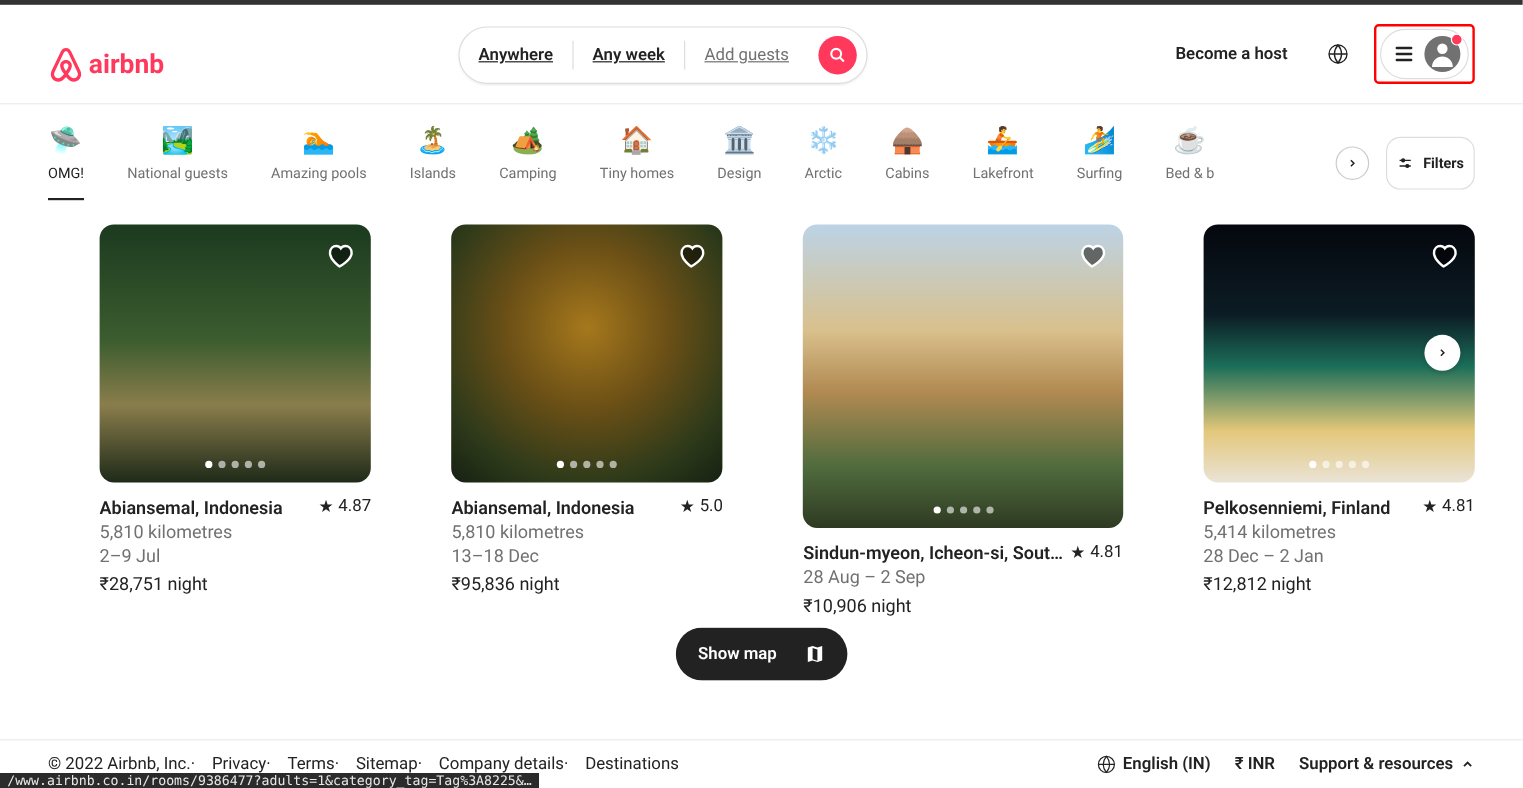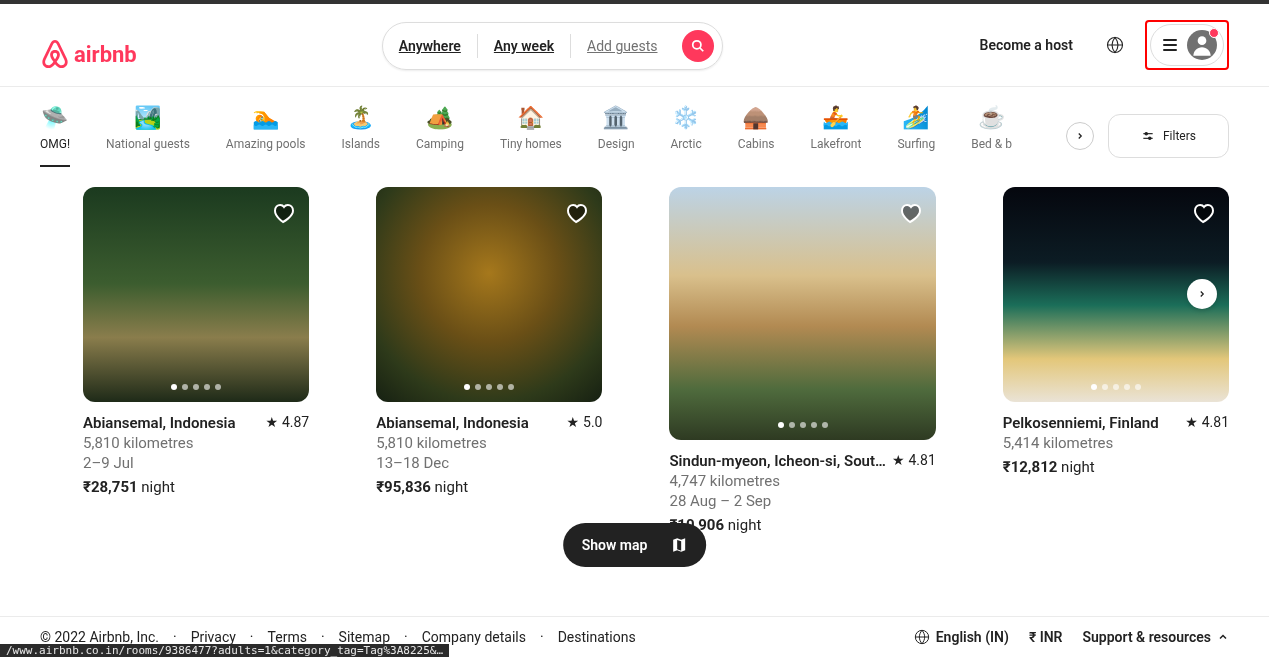--- a/index.html
+++ b/index.html
@@ -26,48 +26,48 @@
   .notif-dot{position:absolute;top:-2px;right:-2px;width:10px;height:10px;background:#FF385C;border-radius:999px;border:1px solid #fff;}
   .burger{display:flex;flex-direction:column;gap:3px;}
   .burger span{display:block;width:14px;height:2px;background:#222;border-radius:2px;}
   
   .cat-row{display:flex;align-items:center;padding:18px 40px 0 40px;gap:14px;position:relative;}
   .cat-scroll{display:flex;gap:36px;overflow:hidden;flex:1;}
   .cat-item{display:flex;flex-direction:column;align-items:center;gap:8px;font-size:12px;color:#717171;cursor:pointer;white-space:nowrap;padding-bottom:14px;border-bottom:2px solid transparent;flex-shrink:0;}
   .cat-item.active{color:#222;border-bottom-color:#222;}
   .cat-item .ico{height:24px;display:flex;align-items:center;font-size:22px;}
   .cat-arrow{width:28px;height:28px;border:1px solid #ccc;border-radius:999px;display:flex;align-items:center;justify-content:center;cursor:pointer;background:#fff;flex-shrink:0;}
-  .filters-btn{display:flex;align-items:flex-start;gap:8px;border:1px solid #ddd;border-radius:12px;padding:14px 32px;font-size:12px;font-weight:400;cursor:pointer;flex-shrink:0;}
+  .filters-btn{display:flex;align-items:flex-start;gap:8px;border:1px solid #ddd;border-radius:12px;padding:14px 8px;font-size:12px;font-weight:700;cursor:pointer;flex-shrink:0;}
   
   .grid{display:grid;grid-template-columns:repeat(4,1fr);gap:24px;padding:20px 40px 40px 40px;}
   .card{position:relative;cursor:pointer;padding-left:43px;}
   .card-img{position:relative;width:100%;aspect-ratio:20/19;border-radius:12px;overflow:hidden;}
   .heart{position:absolute;top:14px;right:14px;cursor:pointer;}
   .heart svg{width:24px;height:24px;fill:rgba(0,0,0,.5);stroke:#fff;stroke-width:2;}
   .dots{position:absolute;bottom:12px;left:0;right:0;display:flex;justify-content:center;gap:5px;}
   .dots span{width:6px;height:6px;border-radius:999px;background:rgba(255,255,255,.6);}
   .dots span.on{background:#fff;}
   .slide-next{position:absolute;right:12px;top:50%;transform:translateY(-50%);width:30px;height:30px;border-radius:999px;background:#fff;display:flex;align-items:center;justify-content:center;box-shadow:0 2px 4px rgba(0,0,0,.15);cursor:pointer;}
   .card-body{padding-top:12px;font-size:15px;}
   .row1{display:flex;justify-content:space-between;align-items:flex-start;gap:6px;}
   .loc{font-weight:600;white-space:nowrap;overflow:hidden;text-overflow:ellipsis;}
   .rating{display:flex;align-items:center;gap:4px;font-size:14px;flex-shrink:0;}
   .muted{color:#717171;margin-top:2px;}
   .price{margin-top:6px;}
-  .price b{font-weight:700;}
+  .price b{font-weight:400;}
   
   .img0{background:linear-gradient(180deg,#1b3a1f 0%, #3c5d2f 45%, #8a7d4c 70%, #1e2a18 100%);}
   .img1{background:radial-gradient(circle at 50% 40%, #a6781c 0%, #6a4f16 40%, #2e3a1a 75%, #162012 100%);}
   .img2{background:linear-gradient(180deg,#bcd3e6 0%, #d9c08c 35%, #b28a52 55%, #4f6b3d 80%, #2e3a22 100%);}
   .img3{background:linear-gradient(180deg,#05070e 0%, #0c1c24 35%, #1b6e59 55%, #e3c77a 80%, #eae3d6 100%);}
   
   .show-map{position:fixed;left:50%;transform:translateX(-50%);bottom:90px;background:#222;color:#fff;border-radius:999px;padding:14px 19px;font-size:14px;font-weight:600;display:flex;align-items:center;gap:24px;cursor:pointer;}
   
   .footer{position:fixed;bottom:0;left:0;right:0;background:#fff;border-top:1px solid #ebebeb;padding:12px 40px;display:flex;justify-content:space-between;font-size:14px;}
-  .footer .left,.footer .right{display:flex;gap:14px;align-items:center;color:#222;}
+  .footer .left,.footer .right{display:flex;gap:0;align-items:center;color:#222;}
   .footer .sep::before{content:"·";margin-right:14px;color:#222;}
   .footer a{color:#222;text-decoration:none;cursor:pointer;}
   .footer .right{font-weight:600;gap:20px;}
   .url-bar{position:fixed;left:0;bottom:0;background:#2b2b2b;color:#e8e8e8;font-size:11px;font-family:Consolas,monospace;padding:0 6px;z-index:99;}
 </style>
 </head>
 <body>
 
 <div class="browser-bar"></div>
 
@@ -245,21 +245,20 @@
           <span></span>
           <span></span>
           <span></span>
         </div>
       </div>
       <div class="card-body">
         <div class="row1">
           <div class="loc">Sindun-myeon, Icheon-si, Sout…</div>
           <div class="rating">★ <span>4.81</span></div>
         </div>
-        <div class="muted">4,747 kilometres</div>
         <div class="muted">28 Aug – 2 Sep</div>
         <div class="price"><b>₹10,906</b> night</div>
       </div>
     </div>
     <div class="card">
       <div class="card-img img3">
         <div class="heart"><svg viewBox="0 0 24 24">
             <path d="M12 21s-8-5.3-8-11.2C4 6.1 6.5 4 9.2 4c1.6 0 3 0.8 3.8 2 0.8-1.2 2.2-2 3.8-2C19.5 4 22 6.1 22 9.8 22 15.7 12 21 12 21z"></path>
           </svg></div>
         <div class="slide-next">
@@ -274,20 +273,21 @@
           <span></span>
           <span></span>
         </div>
       </div>
       <div class="card-body">
         <div class="row1">
           <div class="loc">Pelkosenniemi, Finland</div>
           <div class="rating">★ <span>4.81</span></div>
         </div>
         <div class="muted">5,414 kilometres</div>
+        <div class="muted">28 Dec – 2 Jan</div>
         <div class="price"><b>₹12,812</b> night</div>
       </div>
     </div>
   </div>
 
 <div class="show-map">
   <span>Show map</span>
   <svg width="16" height="16" viewBox="0 0 24 24" fill="#fff">
       <path d="M9 2L3 4v18l6-2 6 2 6-2V2l-6 2-6-2zm0 2.5l6 2v14l-6-2v-14z"></path>
     </svg>

